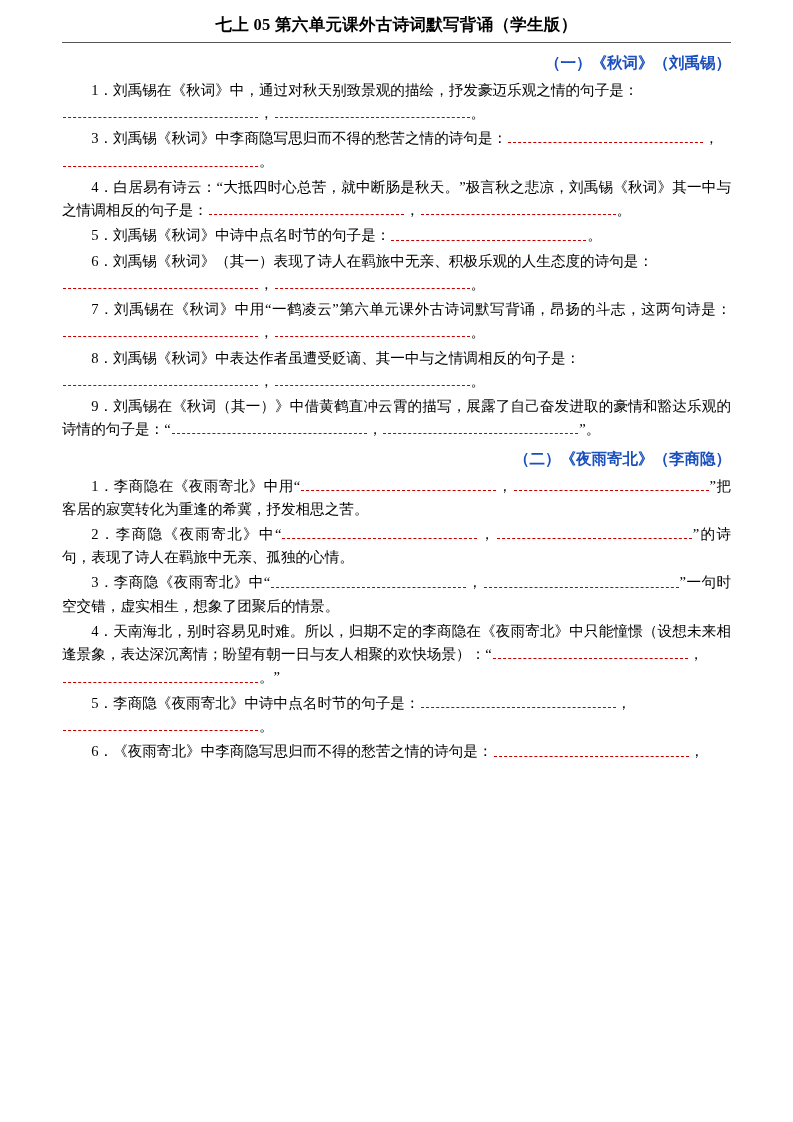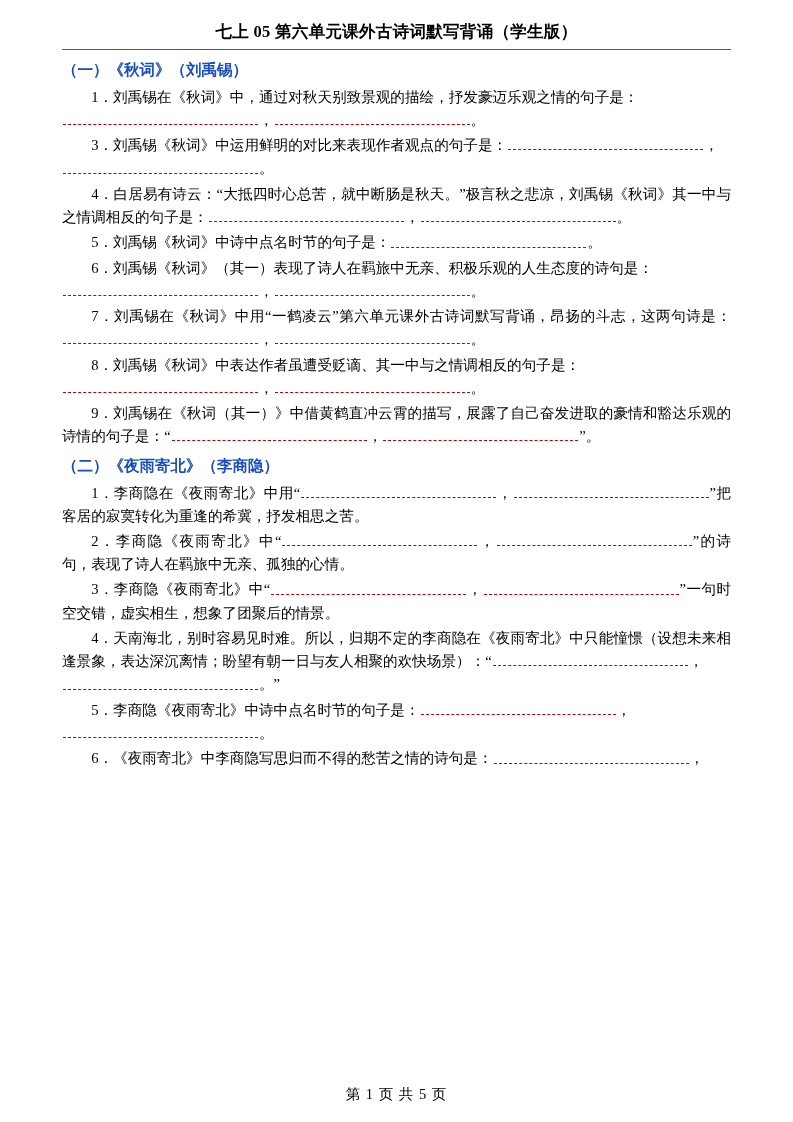--- a/index.html
+++ b/index.html
@@ -12,39 +12,39 @@
     height: 1122px;
     font-family: "Liberation Serif", "DejaVu Serif", serif;
     color: #000000;
     position: relative;
     overflow: hidden;
   }
   .page {
     width: 793px;
     height: 1122px;
     box-sizing: border-box;
-    padding: 21px 62px 0 62px;
+    padding: 14px 62px 0 62px;
     position: relative;
   }
   .doc-title {
     text-align: center;
     font-size: 16.5px;
     font-weight: bold;
     letter-spacing: 0.3px;
     line-height: 1.3;
     margin: 0 0 7px 0;
   }
   .title-rule {
     border: 0;
     border-top: 1px solid #555;
     margin: 0 0 8px 0;
     height: 0;
   }
   .section-heading {
-    text-align: left;
+    text-align: right;
     color: #1a4fbf;
     font-weight: bold;
     font-size: 15.5px;
     margin: 6px 0 4px 0;
     line-height: 1.5;
   }
   .para {
     font-size: 14.6px;
     line-height: 1.58;
     margin: 0 0 2px 0;
@@ -78,37 +78,30 @@
 <body>
 
 <div class="page">
 
   <div class="doc-title">七上 05 第六单元课外古诗词默写背诵（学生版）</div>
   <hr class="title-rule">
 
   <div id="content">
       <div class="section-heading">（一）《秋词》（刘禹锡）</div>
       <div class="para indent"><span>1．</span><span>刘禹锡在《秋词》中，通过对秋天别致景观的描绘，抒发豪迈乐观之情的句子是：</span><br><span class="blank b-xl"></span><span>，</span><span class="blank b-xl"></span><span>。</span></div>
-      <div class="para indent"><span>3．</span><span>刘禹锡《秋词》中运用鲜明的对比来表现作者观点的句子是：</span><span class="blank b-xl"></span><span>，</span><br><span class="blank b-xl"></span><span>。</span></div>
+      <div class="para indent"><span>3．</span><span>刘禹锡《秋词》中李商隐写思归而不得的愁苦之情的诗句是：</span><span class="blank b-xl"></span><span>，</span><br><span class="blank b-xl"></span><span>。</span></div>
       <div class="para indent"><span>4．</span><span>白居易有诗云：“大抵四时心总苦，就中断肠是秋天。”极言秋之悲凉，刘禹锡《秋词》其一中与之情调相反的句子是：</span><span class="blank b-xl"></span><span>，</span><span class="blank b-xl"></span><span>。</span></div>
       <div class="para indent"><span>5．</span><span>刘禹锡《秋词》中诗中点名时节的句子是：</span><span class="blank b-xl"></span><span>。</span></div>
       <div class="para indent"><span>6．</span><span>刘禹锡《秋词》（其一）表现了诗人在羁旅中无亲、积极乐观的人生态度的诗句是：</span><br><span class="blank b-xl"></span><span>，</span><span class="blank b-xl"></span><span>。</span></div>
       <div class="para indent"><span>7．</span><span>刘禹锡在《秋词》中用“一鹤凌云”第六单元课外古诗词默写背诵，昂扬的斗志，这两句诗是：</span><span class="blank b-xl"></span><span>，</span><span class="blank b-xl"></span><span>。</span></div>
       <div class="para indent"><span>8．</span><span>刘禹锡《秋词》中表达作者虽遭受贬谪、其一中与之情调相反的句子是：</span><br><span class="blank b-xl"></span><span>，</span><span class="blank b-xl"></span><span>。</span></div>
       <div class="para indent"><span>9．</span><span>刘禹锡在《秋词（其一）》中借黄鹤直冲云霄的描写，展露了自己奋发进取的豪情和豁达乐观的诗情的句子是：“</span><span class="blank b-xl"></span><span>，</span><span class="blank b-xl"></span><span>”。</span></div>
       <div class="section-heading">（二）《夜雨寄北》（李商隐）</div>
       <div class="para indent"><span>1．</span><span>李商隐在《夜雨寄北》中用“</span><span class="blank b-xl"></span><span>，</span><span class="blank b-xl"></span><span>”把客居的寂寞转化为重逢的希冀，抒发相思之苦。</span></div>
       <div class="para indent"><span>2．</span><span>李商隐《夜雨寄北》中“</span><span class="blank b-xl"></span><span>，</span><span class="blank b-xl"></span><span>”的诗句，表现了诗人在羁旅中无亲、孤独的心情。</span></div>
       <div class="para indent"><span>3．</span><span>李商隐《夜雨寄北》中“</span><span class="blank b-xl"></span><span>，</span><span class="blank b-xl"></span><span>”一句时空交错，虚实相生，想象了团聚后的情景。</span></div>
       <div class="para indent"><span>4．</span><span>天南海北，别时容易见时难。所以，归期不定的李商隐在《夜雨寄北》中只能憧憬（设想未来相逢景象，表达深沉离情；盼望有朝一日与友人相聚的欢快场景）：“</span><span class="blank b-xl"></span><span>，</span><br><span class="blank b-xl"></span><span>。”</span></div>
       <div class="para indent"><span>5．</span><span>李商隐《夜雨寄北》中诗中点名时节的句子是：</span><span class="blank b-xl"></span><span>，</span><br><span class="blank b-xl"></span><span>。</span></div>
       <div class="para indent"><span>6．</span><span>《夜雨寄北》中李商隐写思归而不得的愁苦之情的诗句是：</span><span class="blank b-xl"></span><span>，</span></div>
     </div>
 
-  <div class="footer">
-    <span>第</span>
-    <span class="num">1</span>
-    <span>页 共</span>
-    <span class="num">5</span>
-    <span>页</span>
-  </div>
 
 </div>
 
 </body></html>

